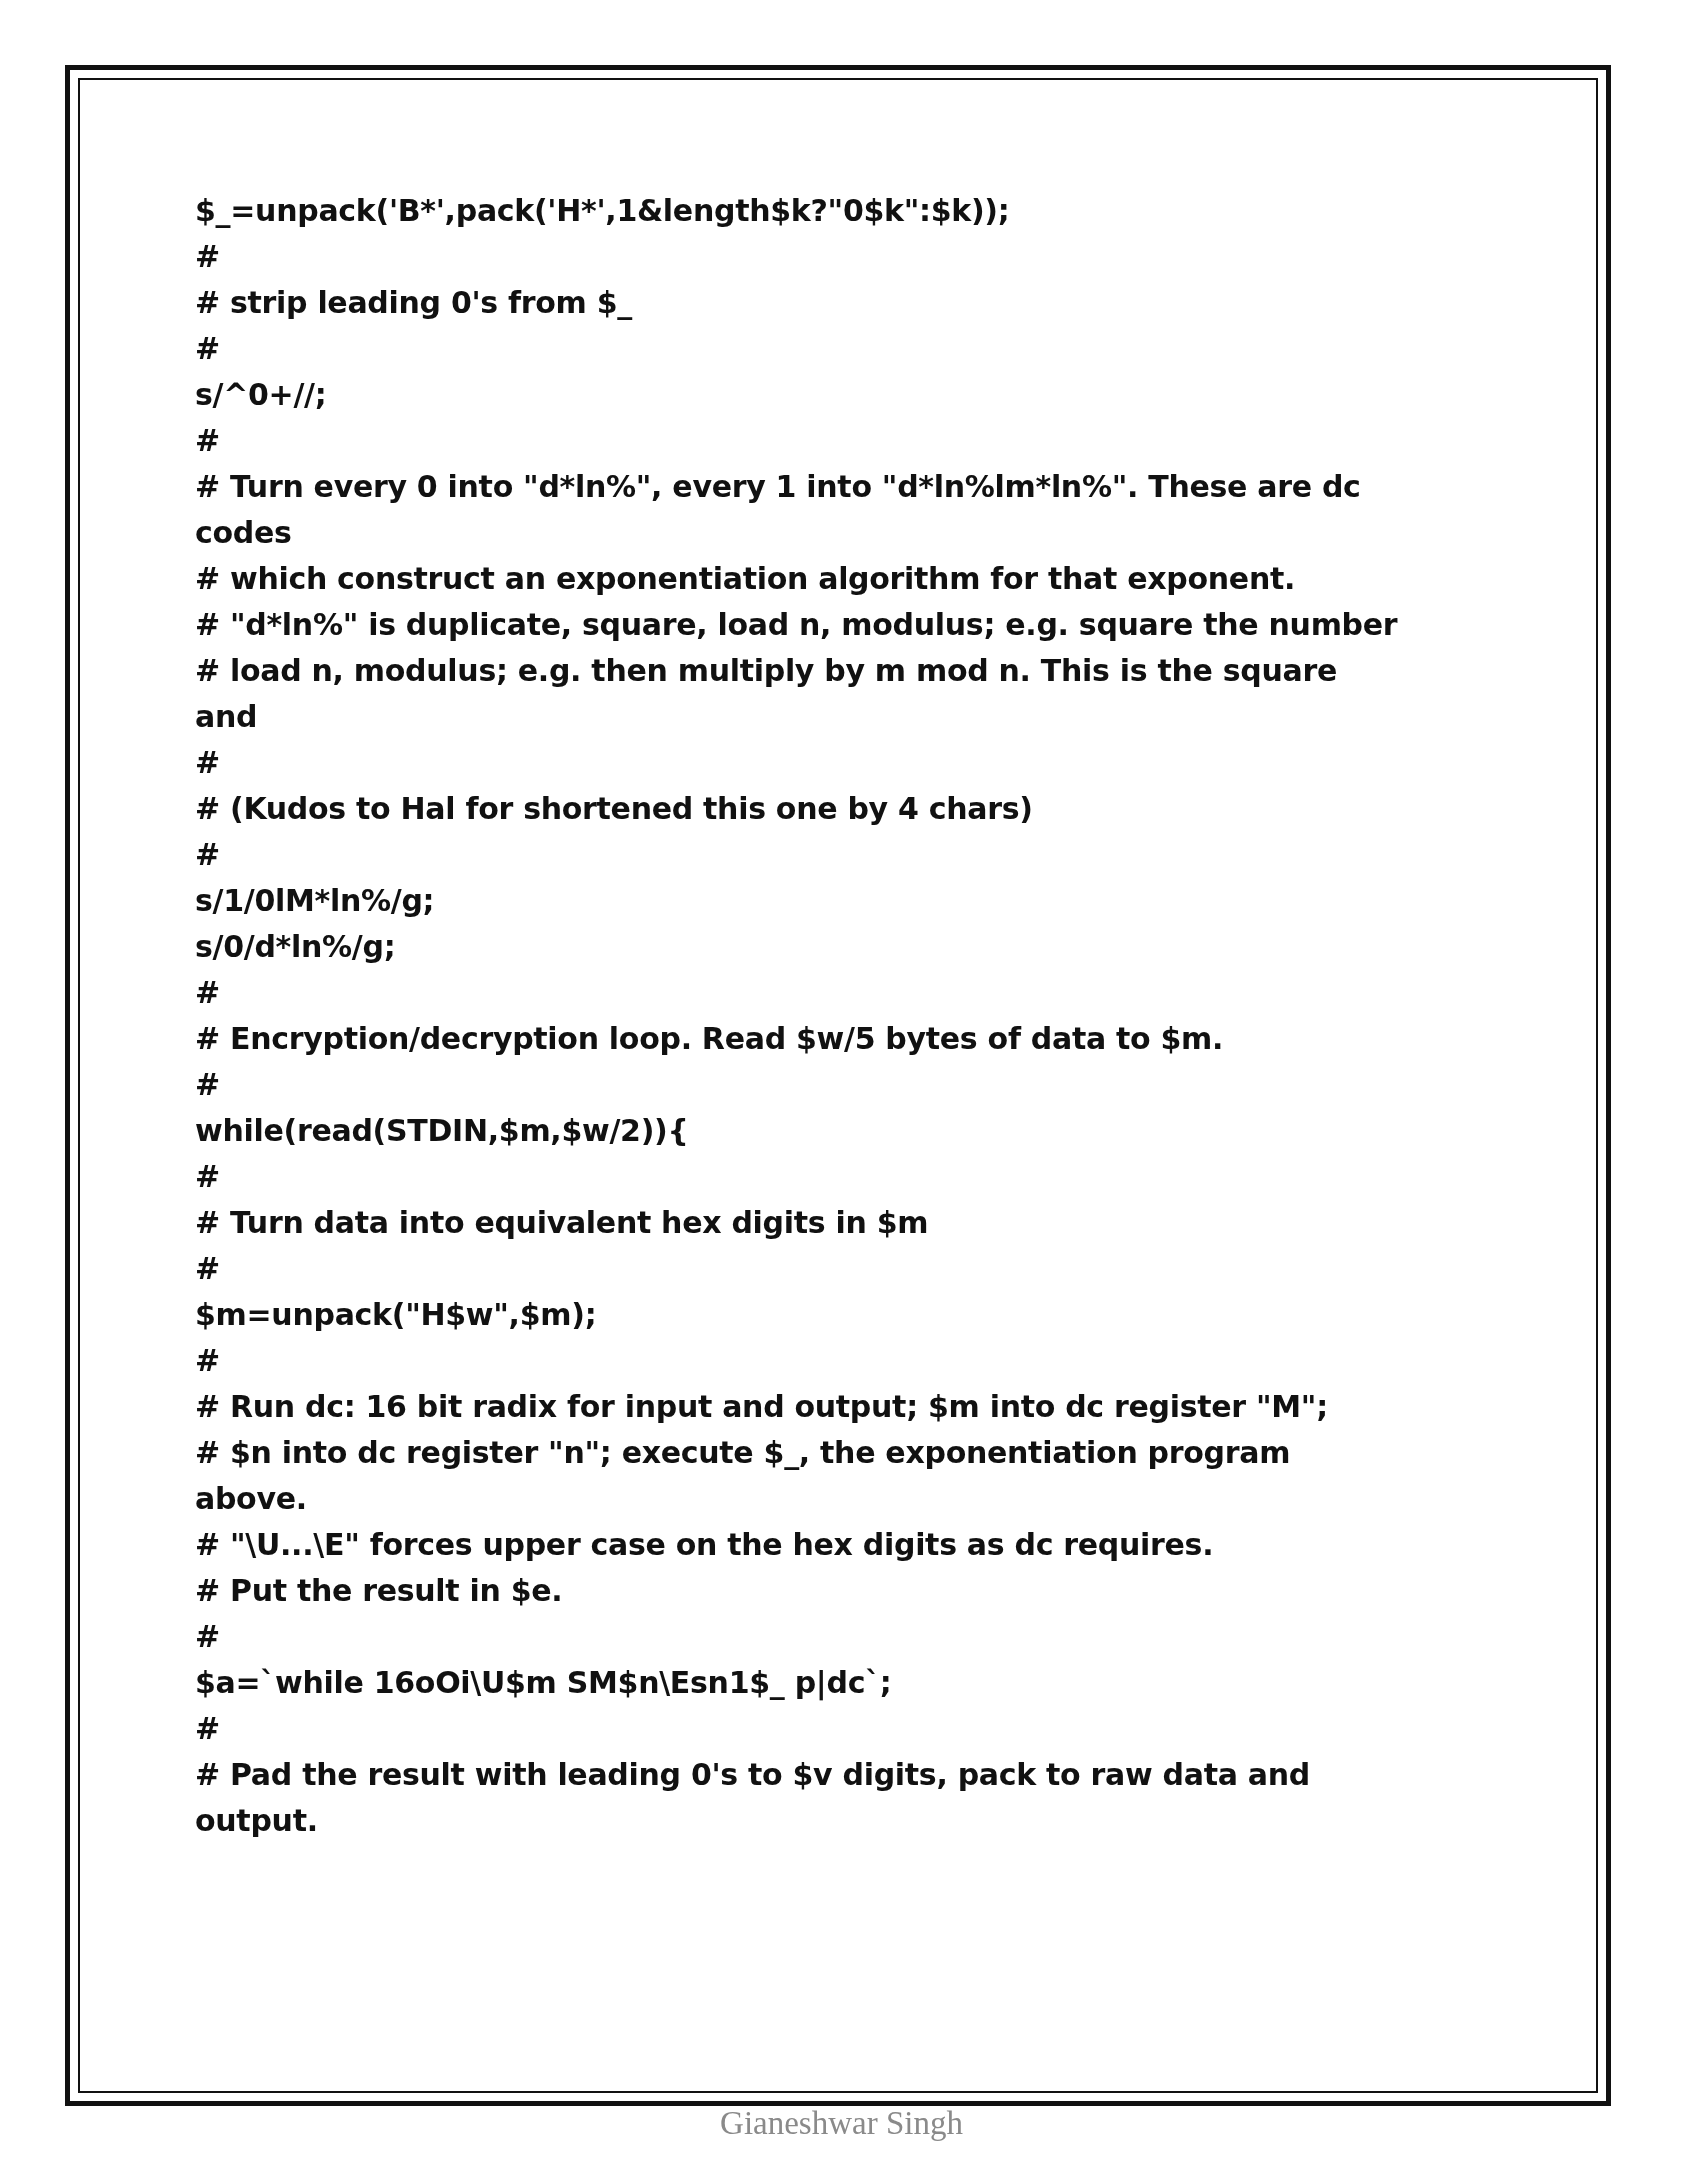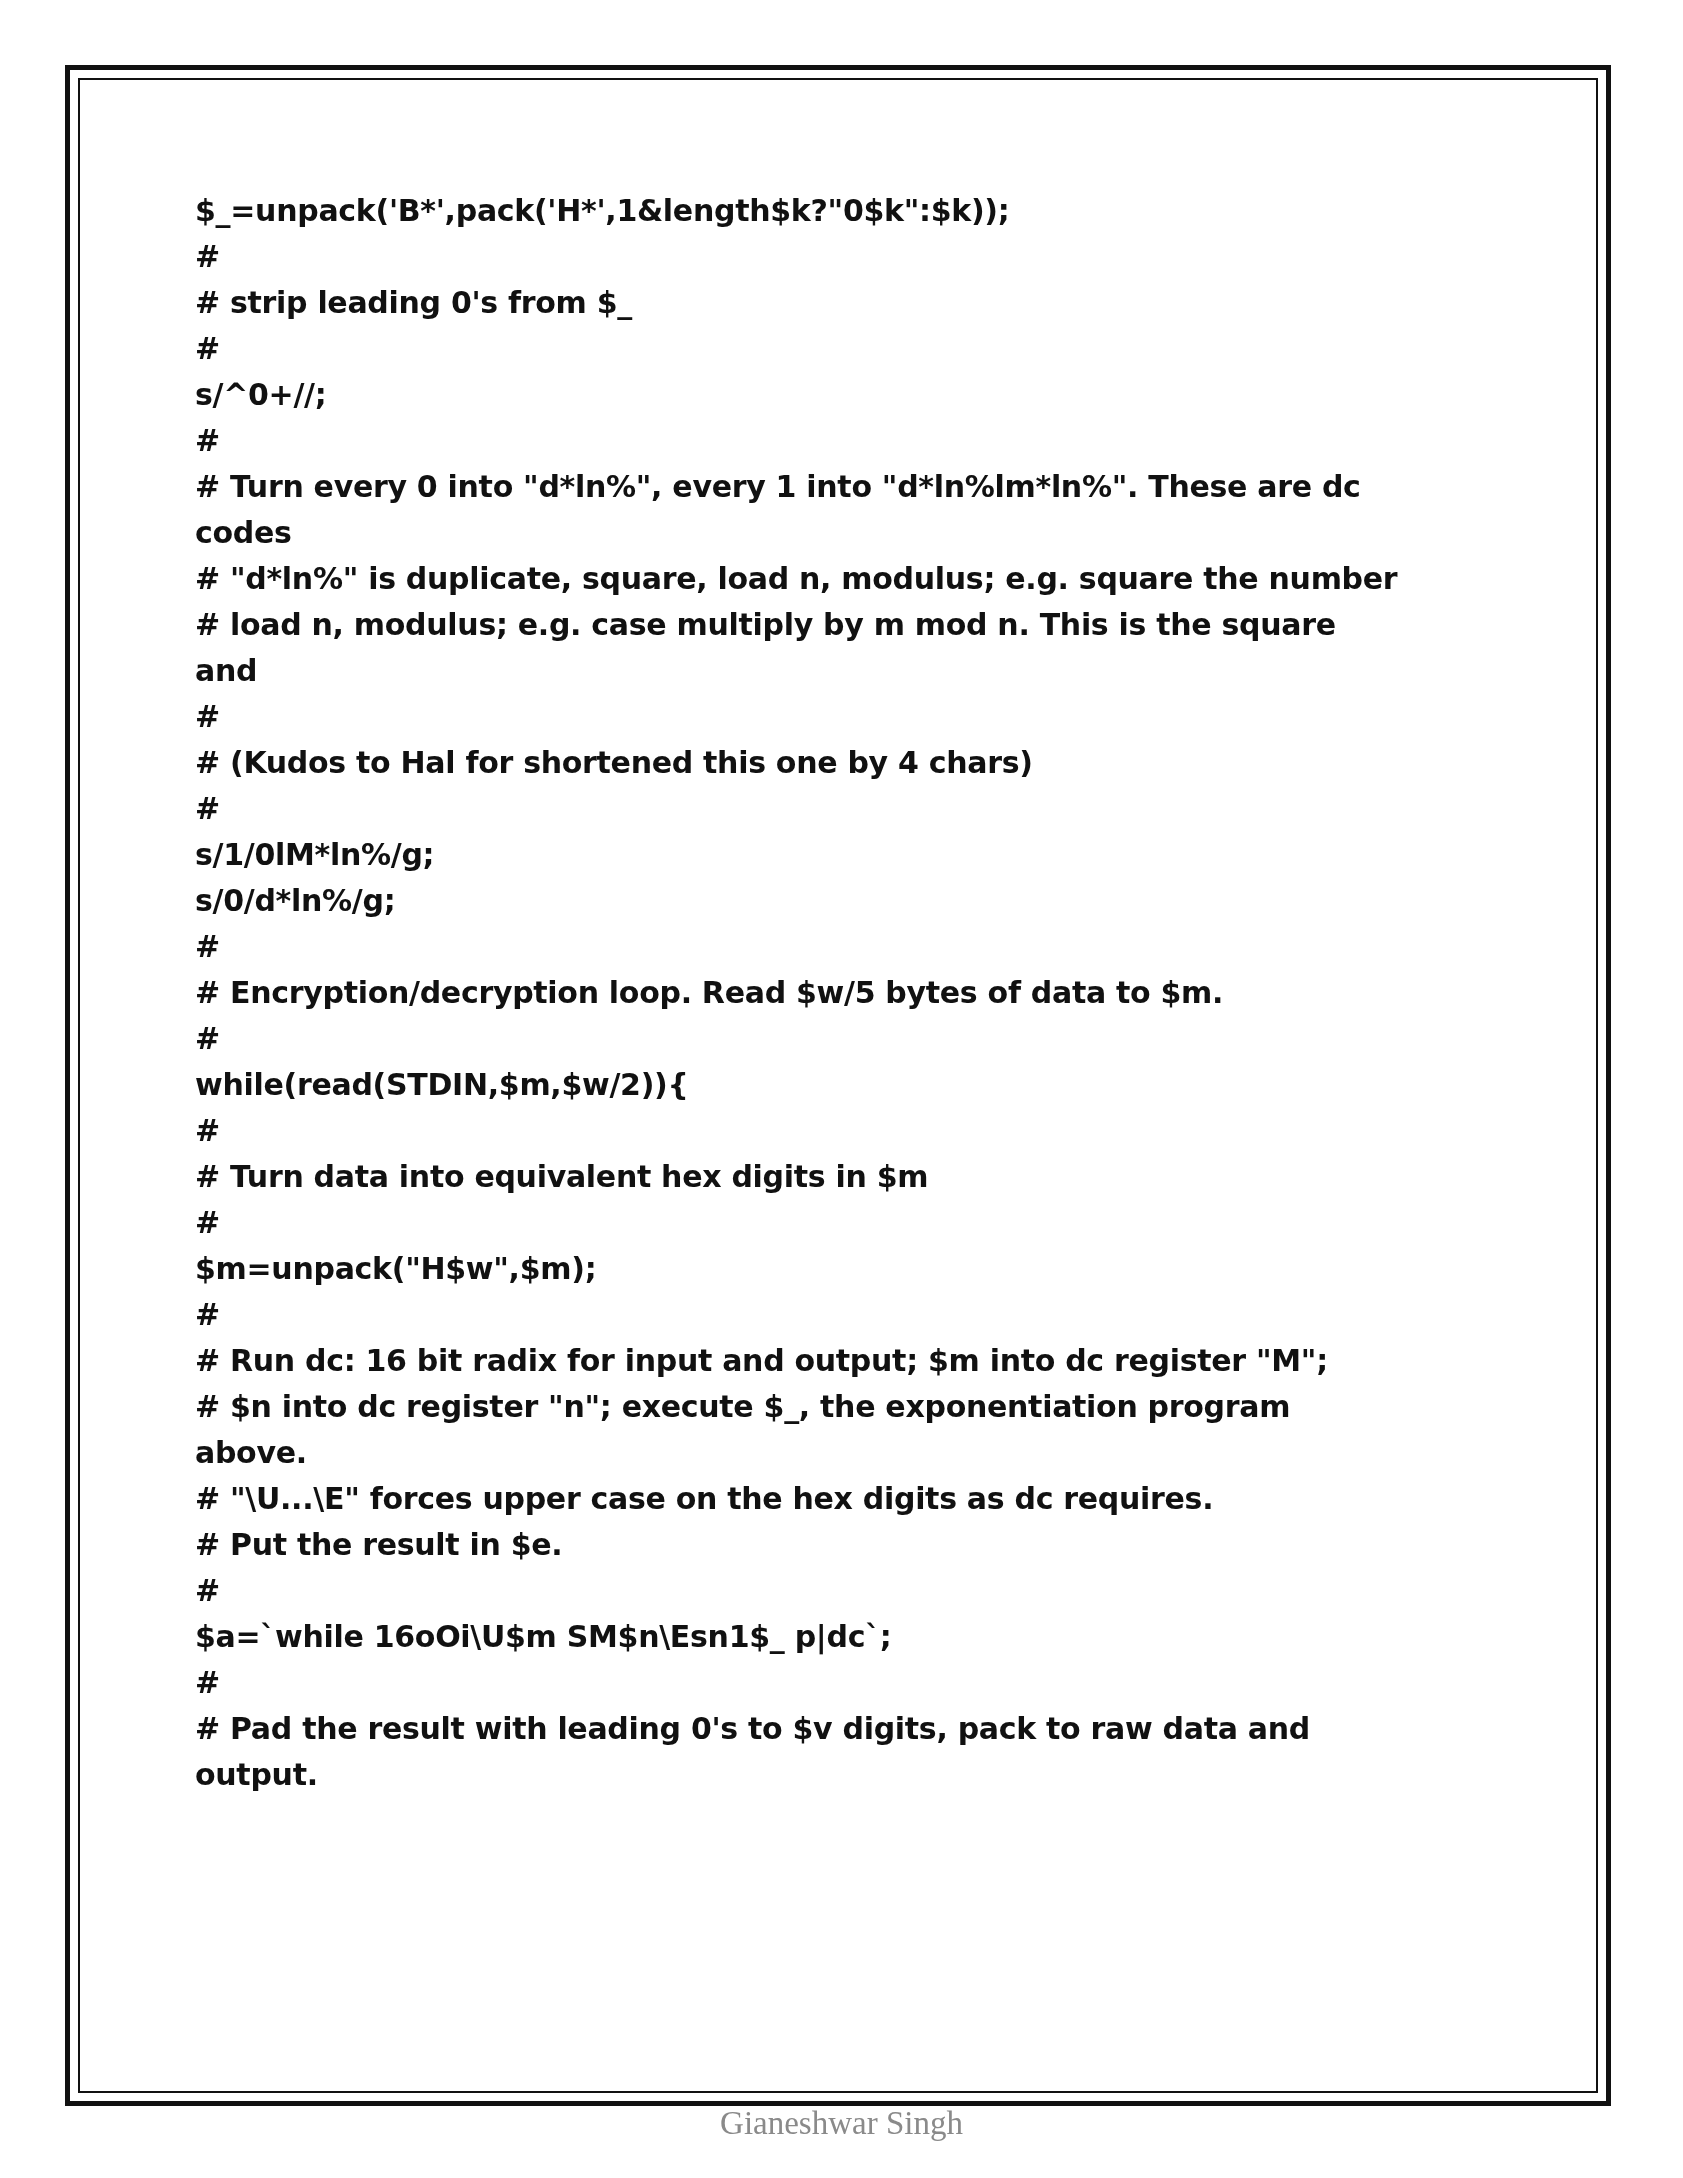--- a/index.html
+++ b/index.html
@@ -71,22 +71,23 @@
   <section class="code-block">
 
   <div class="code-line">$_=unpack('B*',pack('H*',1&amp;length$k?"0$k":$k));</div>
       <div class="code-line">#</div>
       <div class="code-line"># strip leading 0's from $_</div>
       <div class="code-line">#</div>
       <div class="code-line">s/^0+//;</div>
       <div class="code-line">#</div>
       <div class="code-line"># Turn every 0 into "d*ln%", every 1 into "d*ln%lm*ln%". These are dc</div>
       <div class="code-line">codes</div>
+      <div class="code-line"># which construct an exponentiation algorithm for that exponent.</div>
       <div class="code-line"># "d*ln%" is duplicate, square, load n, modulus; e.g. square the number</div>
-      <div class="code-line"># load n, modulus; e.g. case multiply by m mod n. This is the square</div>
+      <div class="code-line"># load n, modulus; e.g. then multiply by m mod n. This is the square</div>
       <div class="code-line">and</div>
       <div class="code-line">#</div>
       <div class="code-line"># (Kudos to Hal for shortened this one by 4 chars)</div>
       <div class="code-line">#</div>
       <div class="code-line">s/1/0lM*ln%/g;</div>
       <div class="code-line">s/0/d*ln%/g;</div>
       <div class="code-line">#</div>
       <div class="code-line"># Encryption/decryption loop. Read $w/5 bytes of data to $m.</div>
       <div class="code-line">#</div>
       <div class="code-line">while(read(STDIN,$m,$w/2)){</div>

